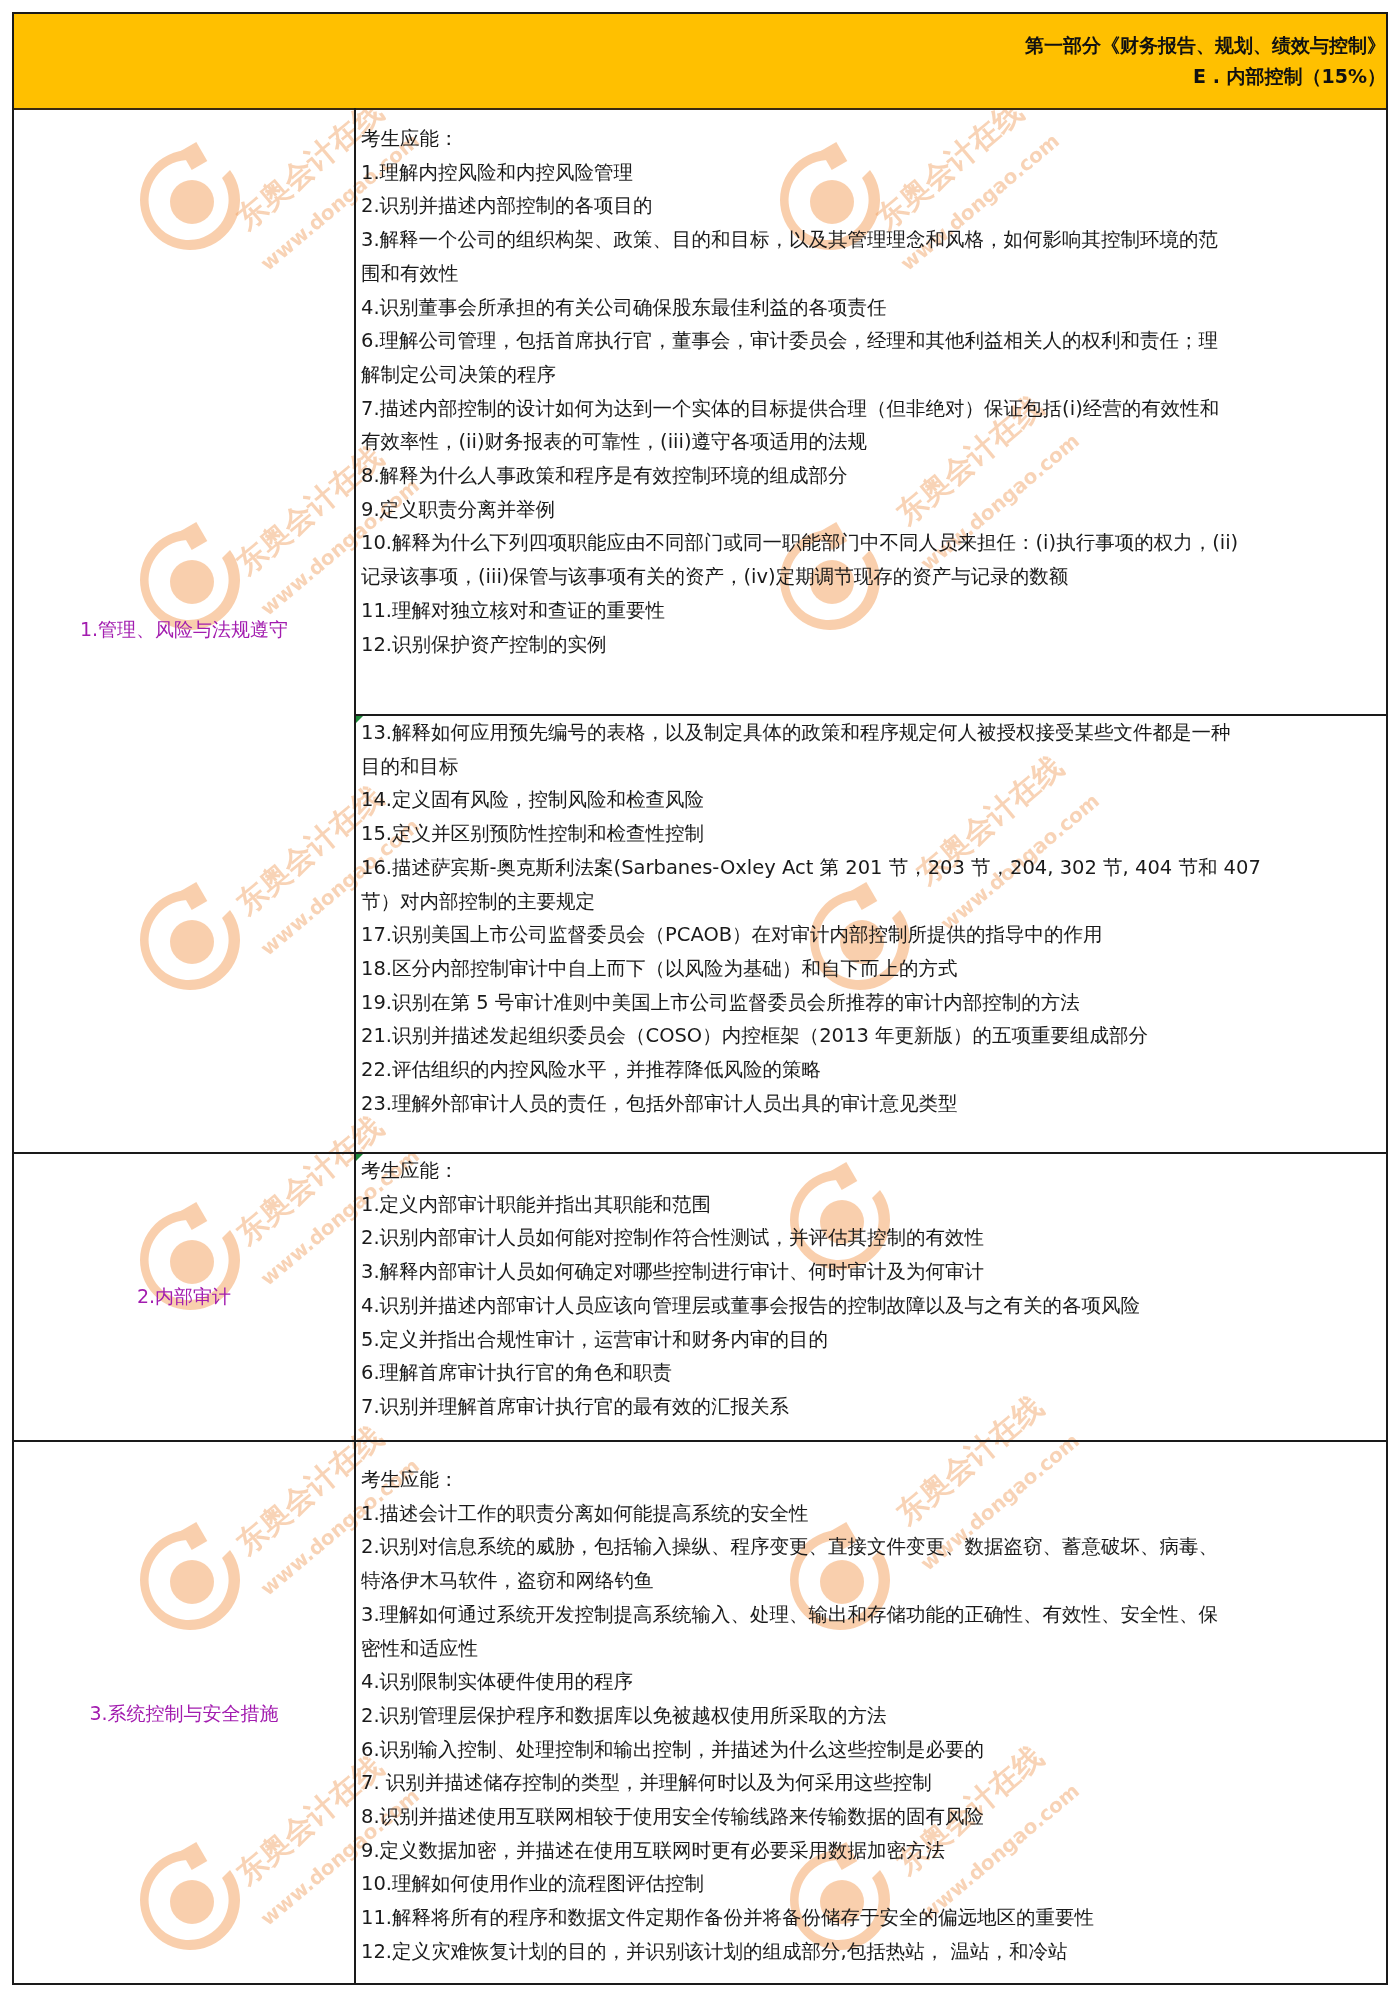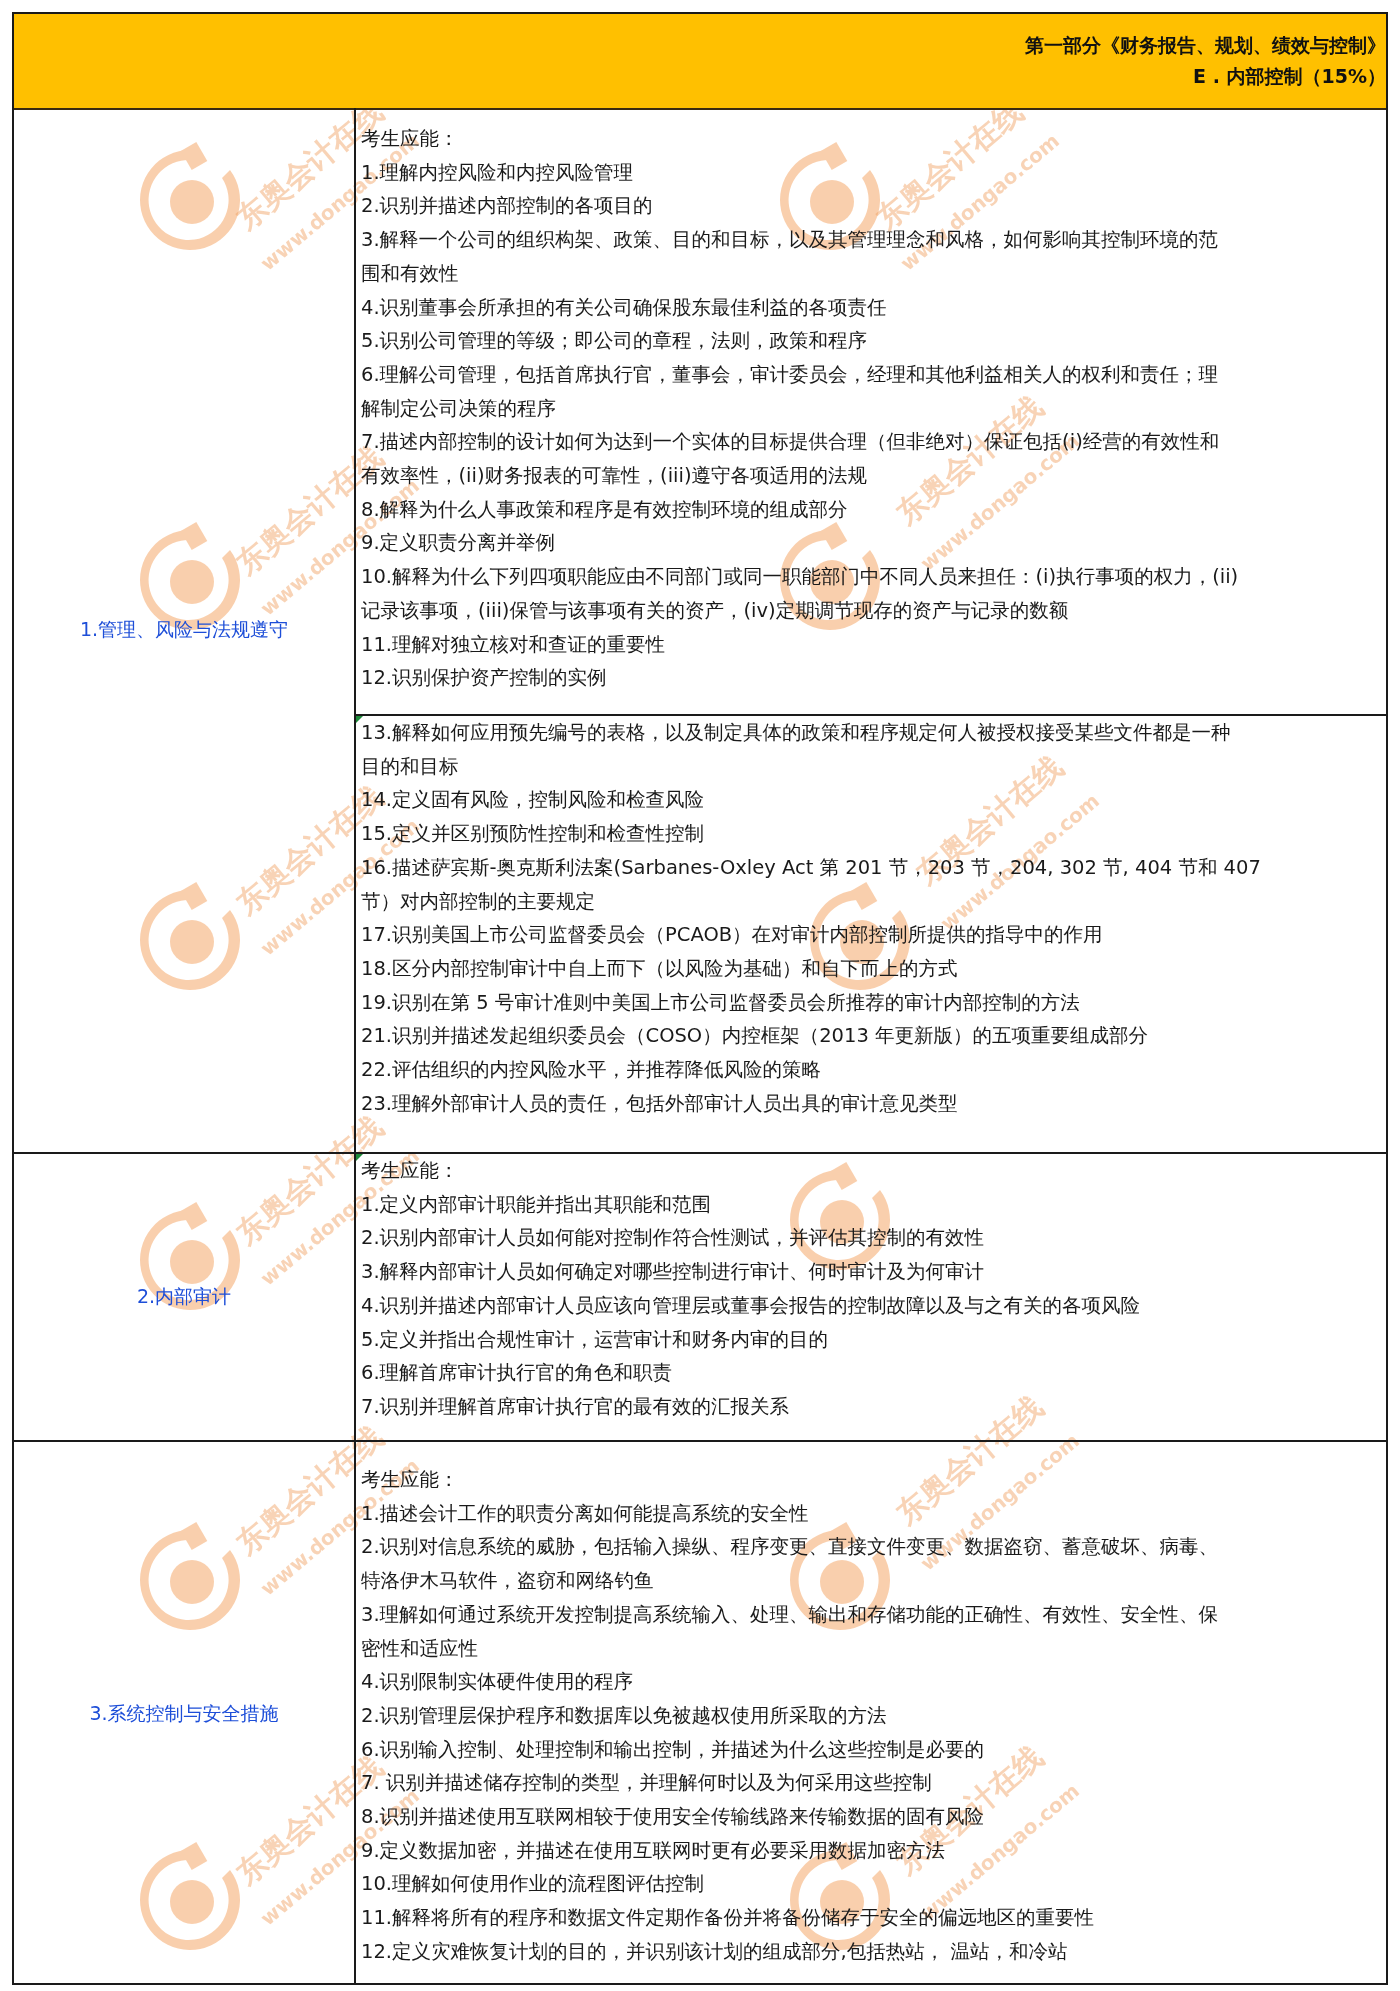--- a/index.html
+++ b/index.html
@@ -15,21 +15,21 @@
     position:absolute; left:0; top:0; right:0; height:94px;
     background:#FFC000; border-bottom:2px solid #3a2a10;
     display:flex; flex-direction:column; align-items:flex-end; justify-content:center;
     font-weight:bold; font-size:19px; line-height:31px; color:#111;
   }
   .row { position:absolute; left:0; right:0; border-bottom:2px solid #1a1a1a; box-sizing:border-box; }
   .row.last { border-bottom:none; }
   .left {
     position:absolute; left:0; top:0; bottom:0; width:342px; border-right:2px solid #1a1a1a;
     display:flex; align-items:center; justify-content:center; box-sizing:border-box;
-    font-size:19px; color:#1d4ed8;
+    font-size:19px; color:#a21caf;
   }
   .right { position:absolute; left:342px; right:0; top:0; bottom:0; }
   .cell { position:absolute; left:0; right:0; padding:0 6px 0 5px; box-sizing:border-box; }
   .cell.split { border-top:2px solid #1a1a1a; }
   .line { font-size:19.5px; line-height:33.7px; white-space:nowrap; overflow:hidden; }
   .green-tri {
     position:absolute; left:0; top:0; width:0; height:0;
     border-top:7px solid #1e8a3a; border-right:7px solid transparent;
   }
   .wm { position:absolute; pointer-events:none; opacity:0.55; }
@@ -170,21 +170,20 @@
       <span>1.管理、风险与法规遵守</span>
     </div>
     <div class="right">
       <div class="cell" style="top:14px;height:592px;">
         <div class="line">考生应能：</div>
         <div class="line">1.理解内控风险和内控风险管理</div>
         <div class="line">2.识别并描述内部控制的各项目的</div>
         <div class="line">3.解释一个公司的组织构架、政策、目的和目标，以及其管理理念和风格，如何影响其控制环境的范</div>
         <div class="line">围和有效性</div>
         <div class="line">4.识别董事会所承担的有关公司确保股东最佳利益的各项责任</div>
-        <div class="line">5.识别公司管理的等级；即公司的章程，法则，政策和程序</div>
         <div class="line">6.理解公司管理，包括首席执行官，董事会，审计委员会，经理和其他利益相关人的权利和责任；理</div>
         <div class="line">解制定公司决策的程序</div>
         <div class="line">7.描述内部控制的设计如何为达到一个实体的目标提供合理（但非绝对）保证包括(i)经营的有效性和</div>
         <div class="line">有效率性，(ii)财务报表的可靠性，(iii)遵守各项适用的法规</div>
         <div class="line">8.解释为什么人事政策和程序是有效控制环境的组成部分</div>
         <div class="line">9.定义职责分离并举例</div>
         <div class="line">10.解释为什么下列四项职能应由不同部门或同一职能部门中不同人员来担任：(i)执行事项的权力，(ii)</div>
         <div class="line">记录该事项，(iii)保管与该事项有关的资产，(iv)定期调节现存的资产与记录的数额</div>
         <div class="line">11.理解对独立核对和查证的重要性</div>
         <div class="line">12.识别保护资产控制的实例</div>

